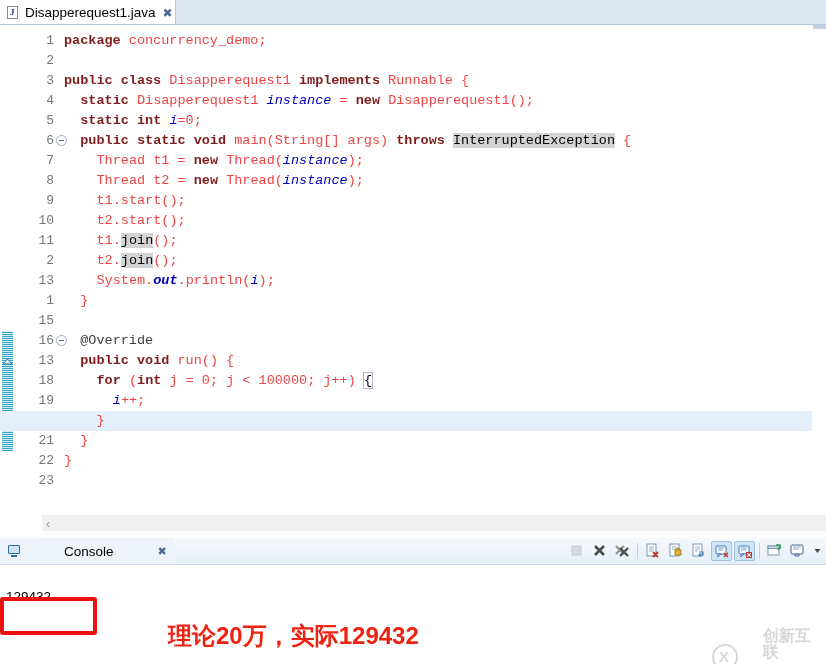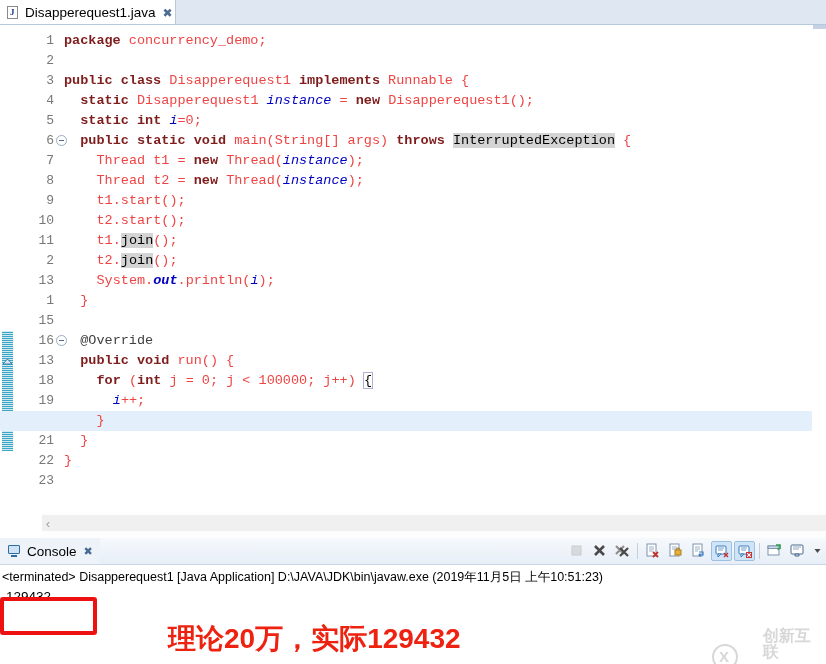--- a/index.html
+++ b/index.html
@@ -68,21 +68,21 @@
   .hs-track{position:absolute;left:42px;top:3px;width:784px;height:16px;background:#f0f0f0;}
   .hs-arrow{position:absolute;left:46px;top:6px;color:#9a9a9a;font-size:12px;line-height:12px;}
   .hs-left{position:absolute;left:0;top:0;width:42px;height:26px;background:#fff;}
 
   
   .console{position:absolute;left:0;top:538px;width:826px;height:126px;background:#fff;}
   .cbar{position:absolute;left:0;top:0;width:826px;height:26px;
         background:linear-gradient(#f6f9fc,#e7eef7);border-bottom:1px solid #c9d6e5;}
   .ctab{position:absolute;top:0;height:26px;display:flex;align-items:center;padding:0 7px;
         box-sizing:border-box;}
-  .ctab.active{background:#eef3f9;}
+  .ctab.active{background:#eef3f9;gap:37px;}
   .ctab-lbl{font-size:13.5px;color:#000;white-space:nowrap;}
   .ctab-lbl.dim{color:#6a6a6a;}
   .ctab-close{margin-left:7px;color:#4a6a92;font-size:11px;}
 
   .cicon{width:15px;height:14px;margin-right:5px;position:relative;flex:0 0 auto;}
   .cicon .m1{position:absolute;left:1px;top:1px;width:12px;height:9px;
      border:1px solid #2b6ca3;background:#cfe3f5;box-sizing:border-box;border-radius:1px;}
   .cicon .m2{position:absolute;left:4px;top:11px;width:6px;height:2px;background:#2b6ca3;}
   .picon{width:15px;height:13px;margin-right:5px;position:relative;flex:0 0 auto;}
   .picon .p1{position:absolute;left:0;top:2px;width:7px;height:4px;background:#9fd2a8;border:1px solid #5f9a6b;box-sizing:border-box;}
@@ -263,28 +263,27 @@
           </span>
           <span class="tbtn" style="width: 13px;">
             <span style="position:absolute;left:3px;top:2px;"><svg width="9" height="15" viewBox="0 0 9 15">
                 <path d="M1.5 6 L7.5 6 L4.5 10 Z" fill="#4a4a4a"></path>
               </svg></span>
           </span>
         </div>
     </div>
 
     <div class="cout">
-      <div class="cline" style="top:4px;">&lt;terminated&gt; Disapperequest1 [Java Application] D:\JAVA\JDK\bin\javaw.exe (2019年11月5日 上午10:51:23)</div>
       <div class="coutval" style="top:24px;">129432</div>
     </div>
   </div>
 
   <div class="redbox" style="left:0px;top:597px;width:97px;height:38px;"></div>
 
-  <div class="cn-note" style="left:168px;top:620px;font-size:28px;">理论20万，实际129432</div>
+  <div class="cn-note" style="left:168px;top:620px;font-size:24px;">理论20万，实际129432</div>
 
   <div class="wm" style="left:712px;top:628px;gap:20px;">
     <span class="wm-c"></span>
     <span class="wm-t">
       <span class="wm-t1">创新互联</span><br>
       <span class="wm-t2">CHUANG XIN HU LIAN</span>
     </span>
   </div>
 
 </div>

